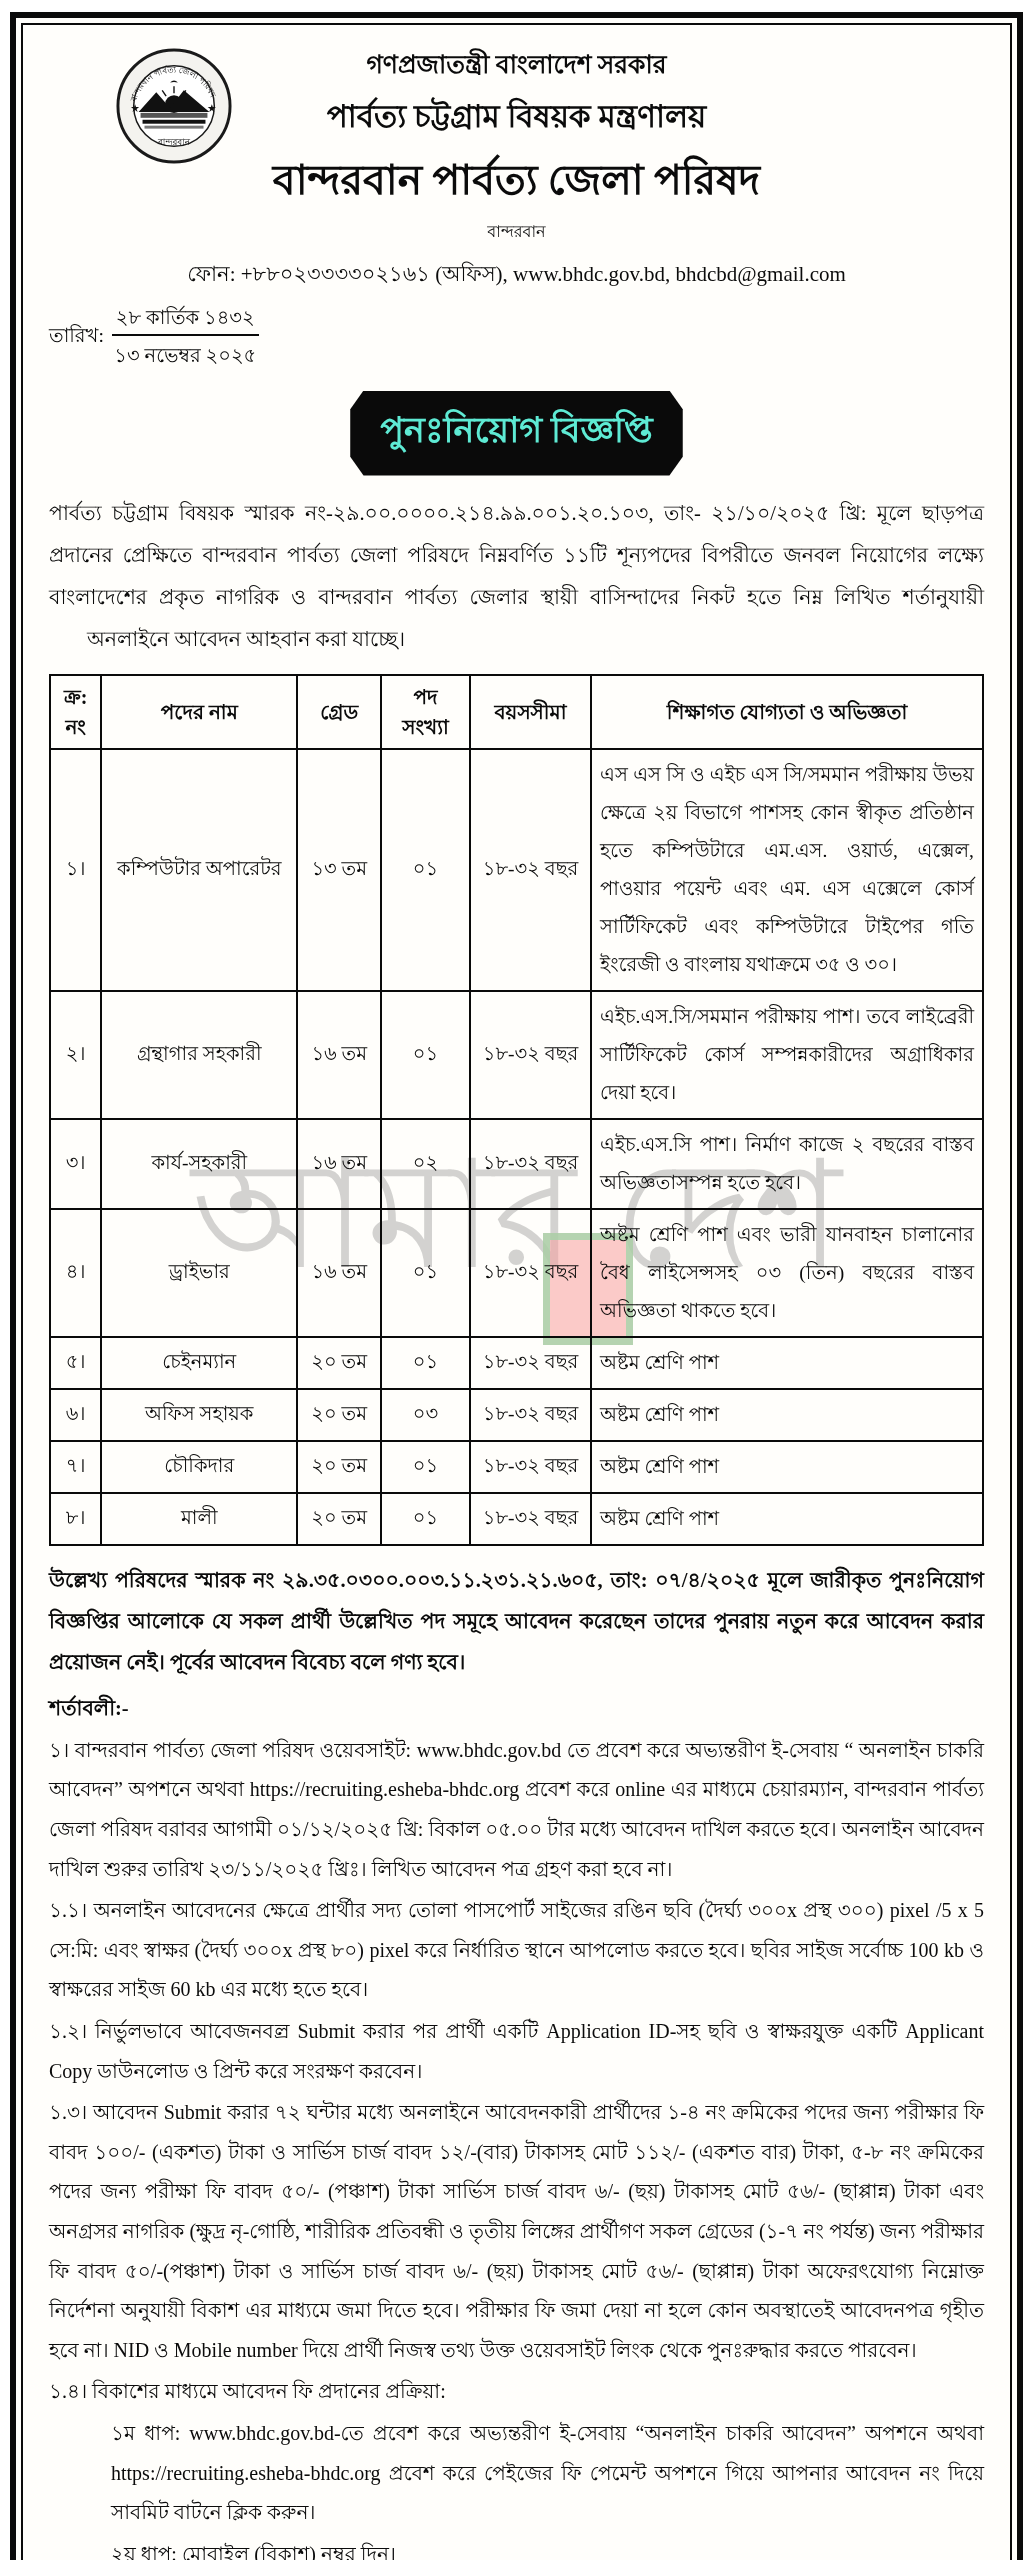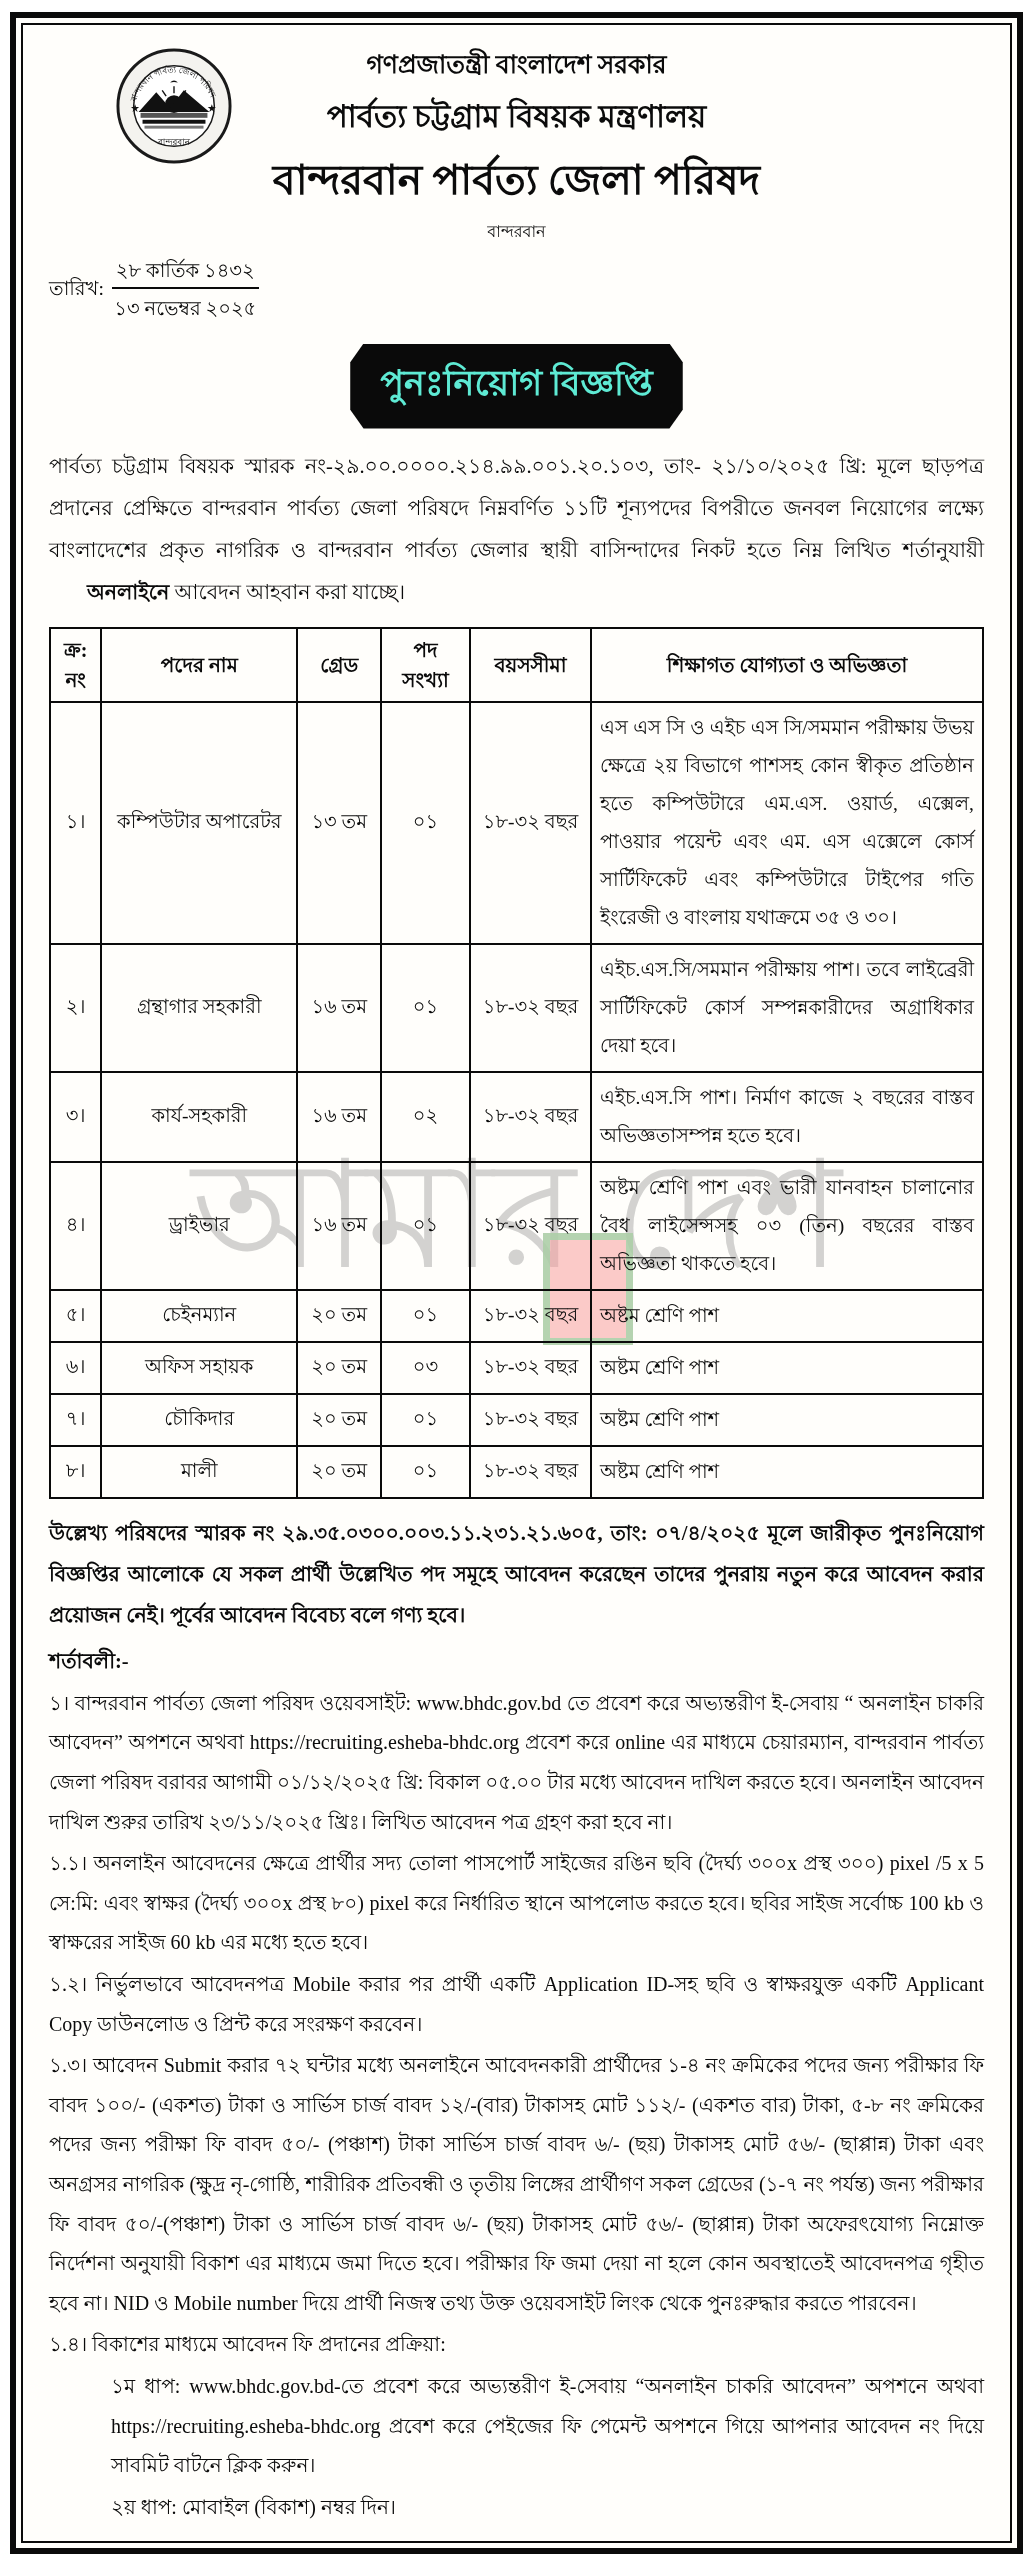--- a/index.html
+++ b/index.html
@@ -32,21 +32,21 @@
   .date-wrap{display:flex;align-items:center;gap:8px;font-size:19.5px;}
   .date-stack{display:inline-block;text-align:center;line-height:1.5;}
   .date-stack .top{display:block;border-bottom:2px solid #0a0a0a;padding:0 4px 2px;}
   .date-stack .bot{display:block;padding-top:5px;}
 
   .title-band{margin:20px auto 16px;width:fit-content;background:#0a0a0a;color:#5eead4;
     font-size:35px;font-weight:bold;padding:12px 30px 14px;
     clip-path:polygon(4% 0,96% 0,100% 22%,100% 78%,96% 100%,4% 100%,0 78%,0 22%);}
 
   .para{font-size:20.5px;line-height:2.05;text-align:justify;margin:0;}
-  .b{font-weight:bold;margin-left:38px;}
+  .b{font-weight:normal;margin-left:38px;}
 
   table.jobs{width:100%;border-collapse:collapse;margin-top:14px;font-size:19.5px;}
   table.jobs th,table.jobs td{border:2.5px solid #0a0a0a;padding:6px 8px;vertical-align:middle;}
   table.jobs th{font-weight:bold;text-align:center;font-size:20px;line-height:1.5;}
   td.c{text-align:center;}
   td.qual{text-align:justify;line-height:1.95;padding:8px 10px;}
 
   .note{font-size:20.5px;font-weight:bold;line-height:2.0;text-align:justify;margin:14px 0 0;}
   .terms-h{font-size:20.5px;font-weight:bold;margin:10px 0 4px;}
   .term{font-size:20px;line-height:1.98;text-align:justify;margin:2px 0;}
@@ -92,20 +92,21 @@
             <rect x="30" y="80" width="60" height="3" fill="#777"></rect>
             <text x="16" y="66" font-size="11" fill="#111">★</text>
             <text x="94" y="66" font-size="11" fill="#111">★</text>
             <text x="60" y="100" font-size="9" fill="#111" text-anchor="middle">বান্দরবান</text>
           </svg>
           <div class="hdr-center">
             <p class="h-govt">গণপ্রজাতন্ত্রী বাংলাদেশ সরকার</p>
             <p class="h-ministry">পার্বত্য চট্টগ্রাম বিষয়ক মন্ত্রণালয়</p>
             <p class="h-council">বান্দরবান পার্বত্য জেলা পরিষদ</p>
             <p class="h-district">বান্দরবান</p>
+            <p class="h-contact">ফোন: +৮৮০২৩৩৩৩০২১৬১ (অফিস), www.bhdc.gov.bd, bhdcbd@gmail.com</p>
           </div>
         </div>
 
         <div class="memo-row">
           <span class="date-wrap">
             <span>তারিখ:</span>
             <span class="date-stack">
               <span class="top">২৮ কার্তিক ১৪৩২</span>
               <span class="bot">১৩ নভেম্বর ২০২৫</span>
             </span>
@@ -202,21 +203,21 @@
             </tr>
           </tbody>
         </table>
 
         <p class="note">উল্লেখ্য পরিষদের স্মারক নং ২৯.৩৫.০৩০০.০০৩.১১.২৩১.২১.৬০৫, তাং: ০৭/৪/২০২৫ মূলে জারীকৃত পুনঃনিয়োগ বিজ্ঞপ্তির আলোকে যে সকল প্রার্থী উল্লেখিত পদ সমূহে আবেদন করেছেন তাদের পুনরায় নতুন করে আবেদন করার প্রয়োজন নেই। পূর্বের আবেদন বিবেচ্য বলে গণ্য হবে।</p>
 
         <p class="terms-h">শর্তাবলী:-</p>
 
         <p class="term"><span class="lbl">১।</span> <span>বান্দরবান পার্বত্য জেলা পরিষদ ওয়েবসাইট: www.bhdc.gov.bd তে প্রবেশ করে অভ্যন্তরীণ ই-সেবায় “ অনলাইন চাকরি আবেদন” অপশনে অথবা https://recruiting.esheba-bhdc.org প্রবেশ করে online এর মাধ্যমে চেয়ারম্যান, বান্দরবান পার্বত্য জেলা পরিষদ বরাবর আগামী ০১/১২/২০২৫ খ্রি: বিকাল ০৫.০০ টার মধ্যে আবেদন দাখিল করতে হবে। অনলাইন আবেদন দাখিল শুরুর তারিখ ২৩/১১/২০২৫ খ্রিঃ। লিখিত আবেদন পত্র গ্রহণ করা হবে না।</span></p>
         <p class="term"><span class="lbl">১.১।</span> <span>অনলাইন আবেদনের ক্ষেত্রে প্রার্থীর সদ্য তোলা পাসপোর্ট সাইজের রঙিন ছবি (দৈর্ঘ্য ৩০০x প্রস্থ ৩০০) pixel /5 x 5 সে:মি: এবং স্বাক্ষর (দৈর্ঘ্য ৩০০x প্রস্থ ৮০) pixel করে নির্ধারিত স্থানে আপলোড করতে হবে। ছবির সাইজ সর্বোচ্চ 100 kb ও স্বাক্ষরের সাইজ 60 kb এর মধ্যে হতে হবে।</span></p>
-        <p class="term"><span class="lbl">১.২।</span> <span>নির্ভুলভাবে আবেদনপত্র Mobile করার পর প্রার্থী একটি Application ID-সহ ছবি ও স্বাক্ষরযুক্ত একটি Applicant Copy ডাউনলোড ও প্রিন্ট করে সংরক্ষণ করবেন।</span></p>
+        <p class="term"><span class="lbl">১.২।</span> <span>নির্ভুলভাবে আবেজনবল্র Submit করার পর প্রার্থী একটি Application ID-সহ ছবি ও স্বাক্ষরযুক্ত একটি Applicant Copy ডাউনলোড ও প্রিন্ট করে সংরক্ষণ করবেন।</span></p>
         <p class="term"><span class="lbl">১.৩।</span> <span>আবেদন Submit করার ৭২ ঘন্টার মধ্যে অনলাইনে আবেদনকারী প্রার্থীদের ১-৪ নং ক্রমিকের পদের জন্য পরীক্ষার ফি বাবদ ১০০/- (একশত) টাকা ও সার্ভিস চার্জ বাবদ ১২/-(বার) টাকাসহ মোট ১১২/- (একশত বার) টাকা, ৫-৮ নং ক্রমিকের পদের জন্য পরীক্ষা ফি বাবদ ৫০/- (পঞ্চাশ) টাকা সার্ভিস চার্জ বাবদ ৬/- (ছয়) টাকাসহ মোট ৫৬/- (ছাপ্পান্ন) টাকা এবং অনগ্রসর নাগরিক (ক্ষুদ্র নৃ-গোষ্ঠি, শারীরিক প্রতিবন্ধী ও তৃতীয় লিঙ্গের প্রার্থীগণ সকল গ্রেডের (১-৭ নং পর্যন্ত) জন্য পরীক্ষার ফি বাবদ ৫০/-(পঞ্চাশ) টাকা ও সার্ভিস চার্জ বাবদ ৬/- (ছয়) টাকাসহ মোট ৫৬/- (ছাপ্পান্ন) টাকা অফেরৎযোগ্য নিম্নোক্ত নির্দেশনা অনুযায়ী বিকাশ এর মাধ্যমে জমা দিতে হবে। পরীক্ষার ফি জমা দেয়া না হলে কোন অবস্থাতেই আবেদনপত্র গৃহীত হবে না। NID ও Mobile number দিয়ে প্রার্থী নিজস্ব তথ্য উক্ত ওয়েবসাইট লিংক থেকে পুনঃরুদ্ধার করতে পারবেন।</span></p>
         <p class="term"><span class="lbl">১.৪।</span> <span>বিকাশের মাধ্যমে আবেদন ফি প্রদানের প্রক্রিয়া:</span></p>
 
         <div class="steps">
           <p class="term">১ম ধাপ: www.bhdc.gov.bd-তে প্রবেশ করে অভ্যন্তরীণ ই-সেবায় “অনলাইন চাকরি আবেদন” অপশনে অথবা https://recruiting.esheba-bhdc.org প্রবেশ করে পেইজের ফি পেমেন্ট অপশনে গিয়ে আপনার আবেদন নং দিয়ে সাবমিট বাটনে ক্লিক করুন।</p>
           <p class="term">২য় ধাপ: মোবাইল (বিকাশ) নম্বর দিন।</p>
 
         </div>
 
       </div>

